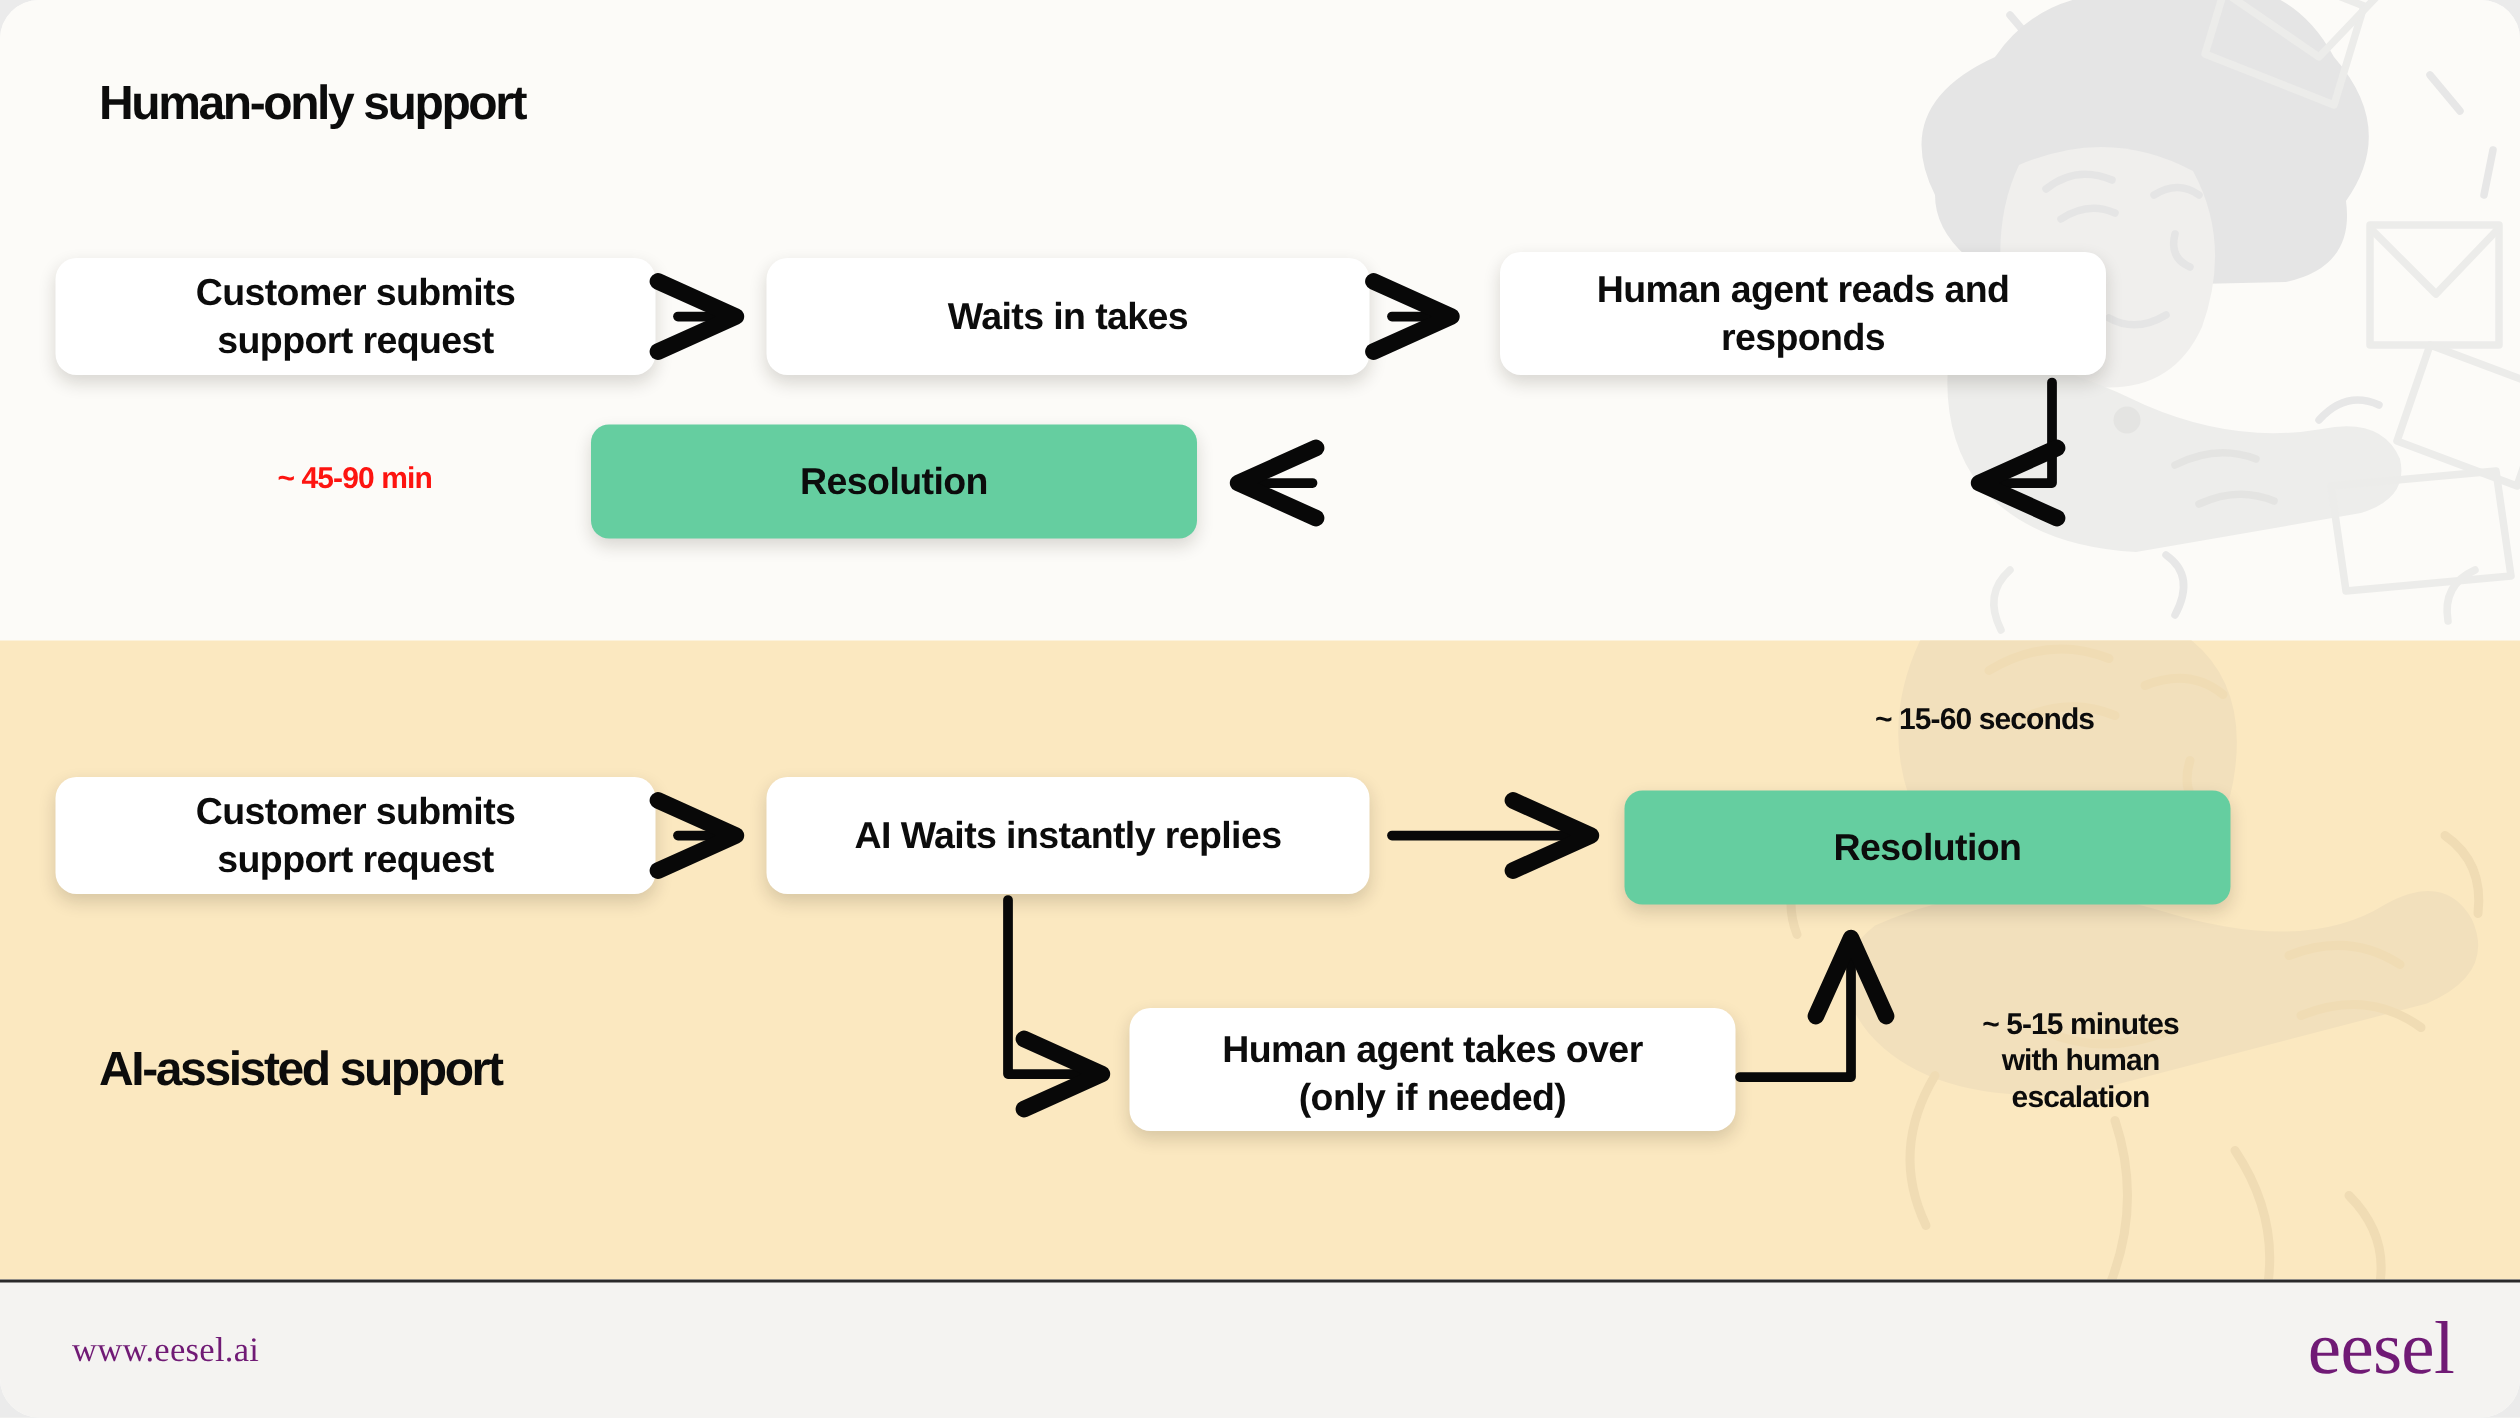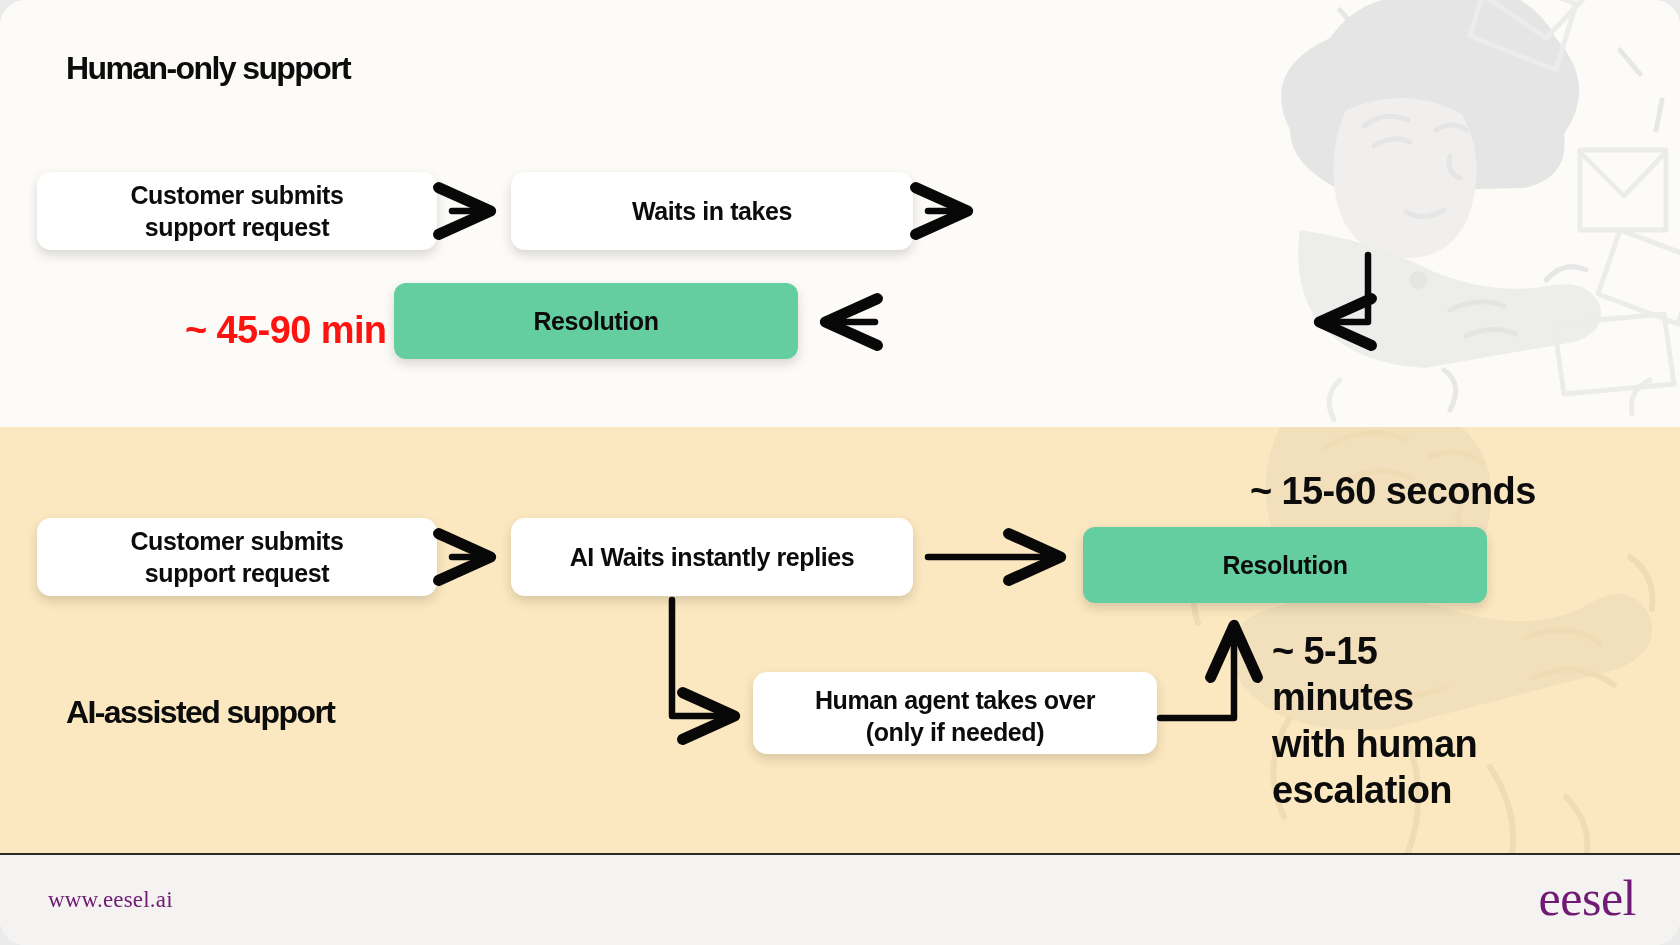--- a/index.html
+++ b/index.html
@@ -90,28 +90,28 @@
   }
   .box.green {
     background: #65ceA0;
     border-radius: 12px;
   }
 
   
   .tlabel {
     position: absolute;
     font-weight: 800;
-    font-size: 38px;
+    font-size: 20px;
     letter-spacing: -0.6px;
     line-height: 1.22;
     color: #0c0c0c;
     white-space: pre-line;
   }
   .tlabel.red { color: #fd1410; }
-  .tlabel.center { text-align: left; }
+  .tlabel.center { text-align: center; margin-top: 43px; }
 
   
   .arrows {
     position: absolute;
     left: 0; top: 0;
     width: 1680px; height: 945px;
     pointer-events: none;
   }
 
   
@@ -183,20 +183,24 @@
 
     <div class="box" style="left:37px; top:172px; width:400px; height:78px;">
       <span style="white-space:pre-line">Customer submits
 support request</span>
     </div>
 
     <div class="box" style="left:511px; top:172px; width:402px; height:78px;">
       <span style="white-space:pre-line">Waits in takes</span>
     </div>
 
+    <div class="box" style="left:1000px; top:168px; width:404px; height:82px;">
+      <span style="white-space:pre-line">Human agent reads and
+responds</span>
+    </div>
 
 
     <div class="box green" style="left:394px; top:283px; width:404px; height:76px;">
       <span>Resolution</span>
     </div>
 
     <div class="tlabel red" style="left:185px; top:307px;">~ 45-90 min</div>
   </div>
 
   <div class="section-bottom">

